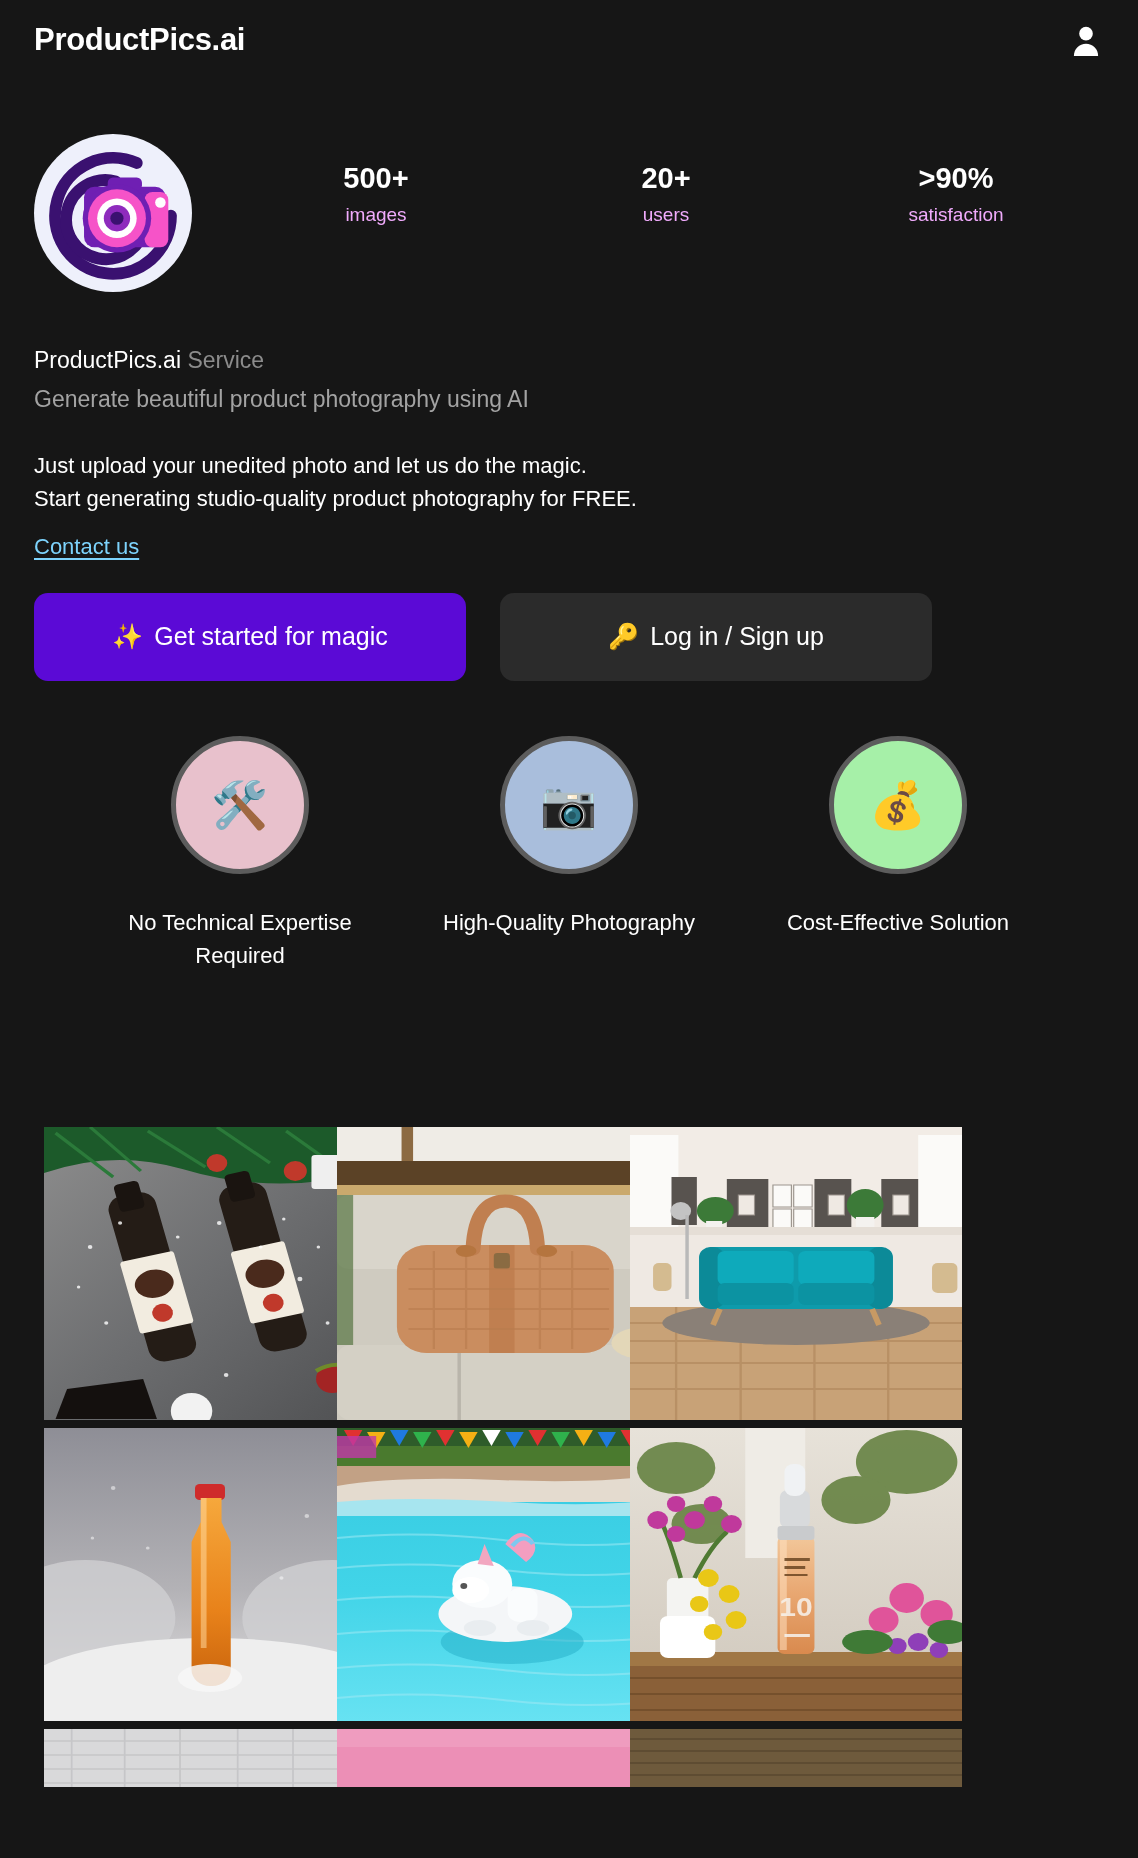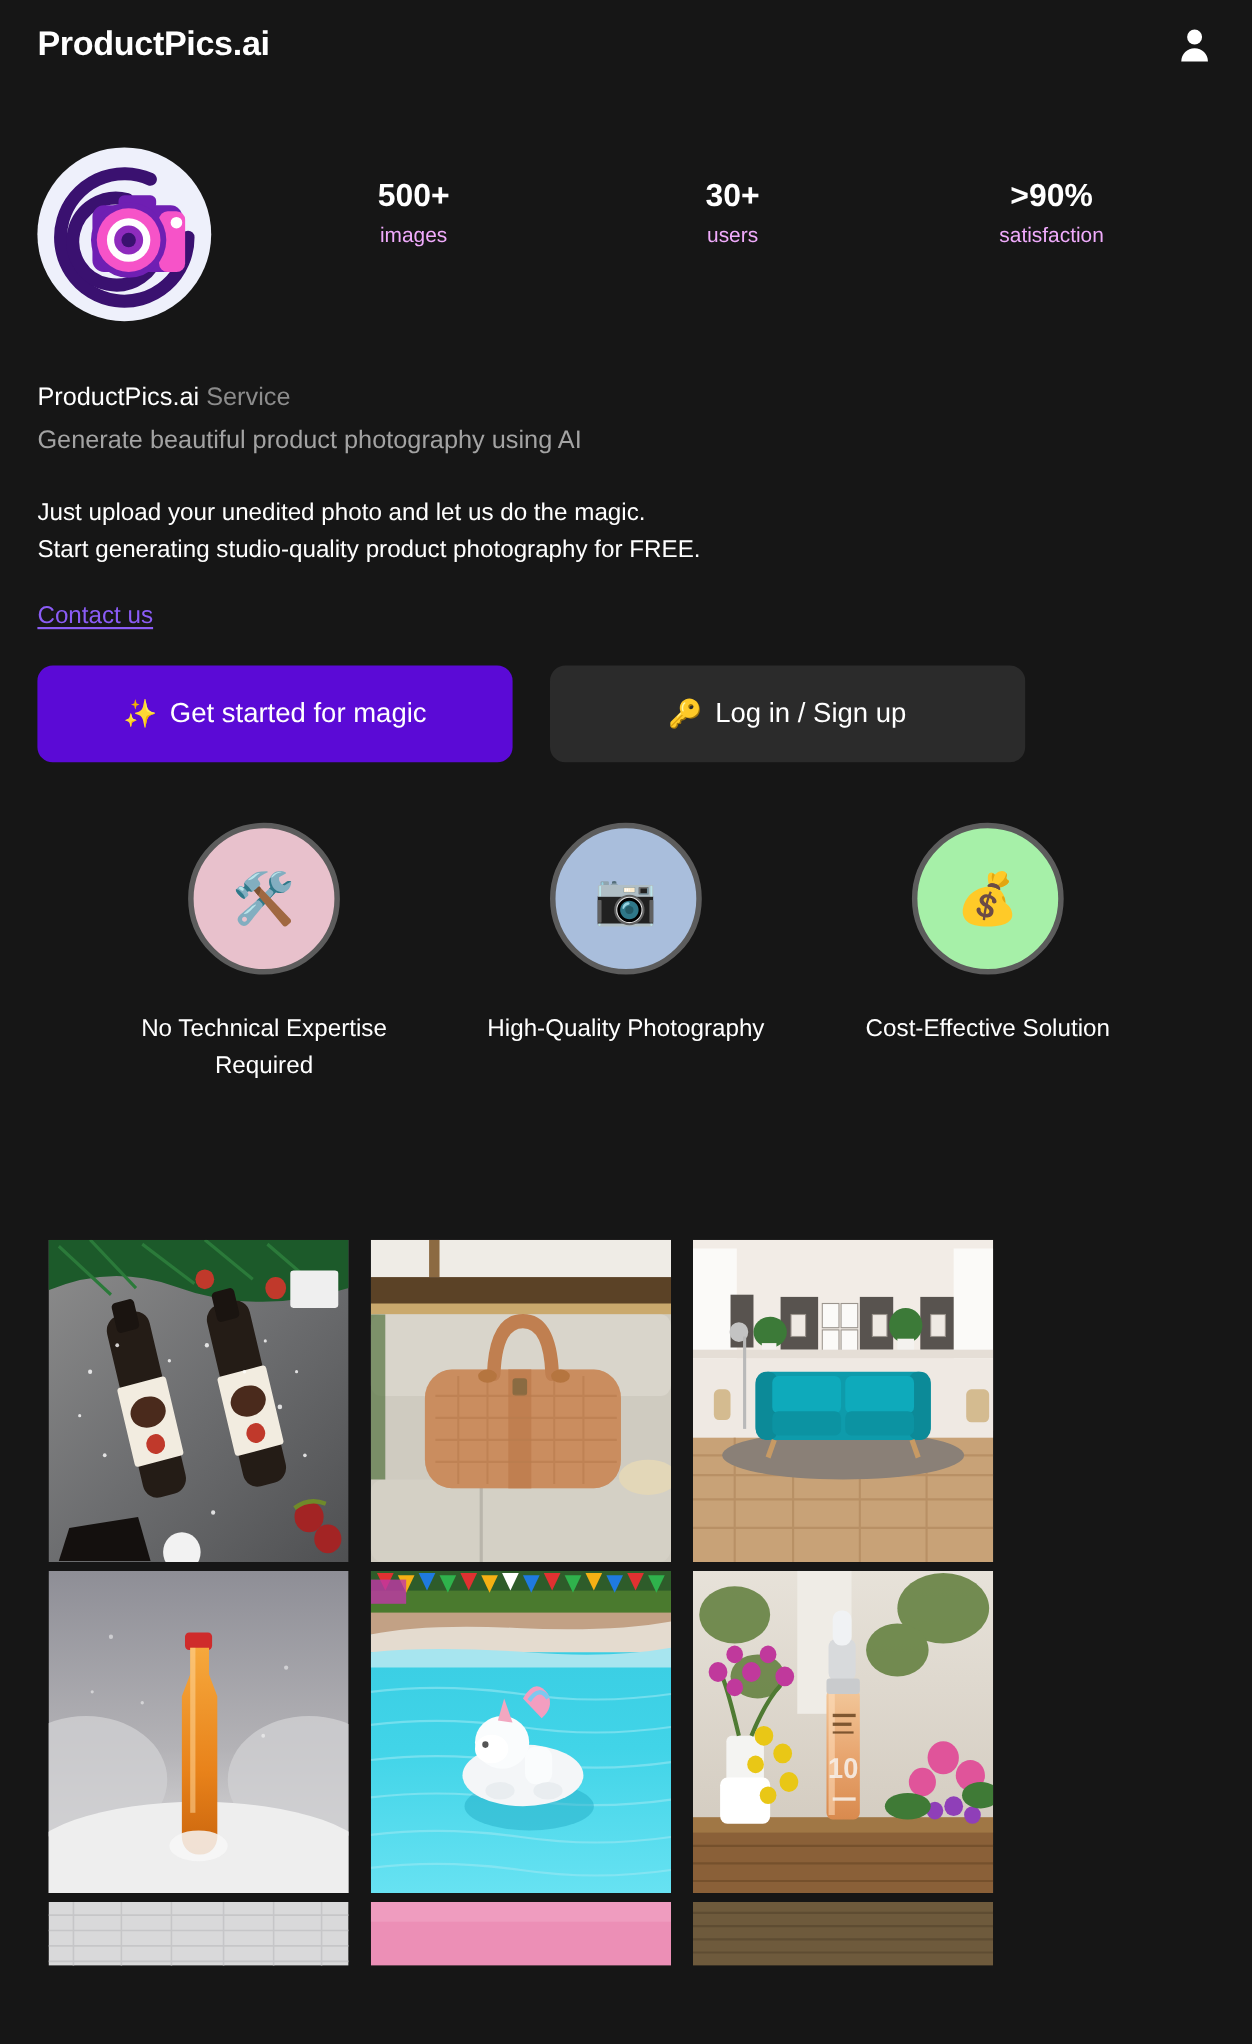--- a/index.html
+++ b/index.html
@@ -100,22 +100,22 @@
     line-height: 1.45;
   }
   .blurb {
     margin-top: 32px;
     color: #ffffff;
     font-size: 22px;
     line-height: 1.52;
   }
   .contact-link {
     display: inline-block;
-    margin-top: 30px;
-    color: #8b5cf6;
+    margin-top: 18px;
+    color: #7dd3fc;
     font-size: 22px;
     text-decoration: underline;
     text-underline-offset: 4px;
     cursor: pointer;
   }
 
   
   .cta-row {
     display: flex;
     gap: 34px;
@@ -179,21 +179,21 @@
   .gallery {
     position: absolute;
     left: 44px;
     top: 1127px;
     width: 1050px;
     display: grid;
     grid-template-columns: repeat(3, 288px);
     gap: 8px 5px;
   }
   .tile {
-    width: 273px;
+    width: 332px;
     height: 293px;
     overflow: hidden;
     position: relative;
     cursor: pointer;
     text-decoration: underline;
   }
   .tile svg { display: block; width: 100%; height: 100%; }
 
   .tile-partial { height: 58px; }
 </style>
@@ -231,21 +231,21 @@
           <circle cx="63" cy="64" r="5" fill="#3a1170"></circle>
         </svg>
       </div>
 
       <div class="stats">
         <div class="stat">
           <div class="stat-value">500+</div>
           <div class="stat-label">images</div>
         </div>
         <div class="stat">
-          <div class="stat-value">30+</div>
+          <div class="stat-value">20+</div>
           <div class="stat-label">users</div>
         </div>
         <div class="stat">
           <div class="stat-value">&gt;90%</div>
           <div class="stat-label">satisfaction</div>
         </div>
       </div>
 
     </div>
 

